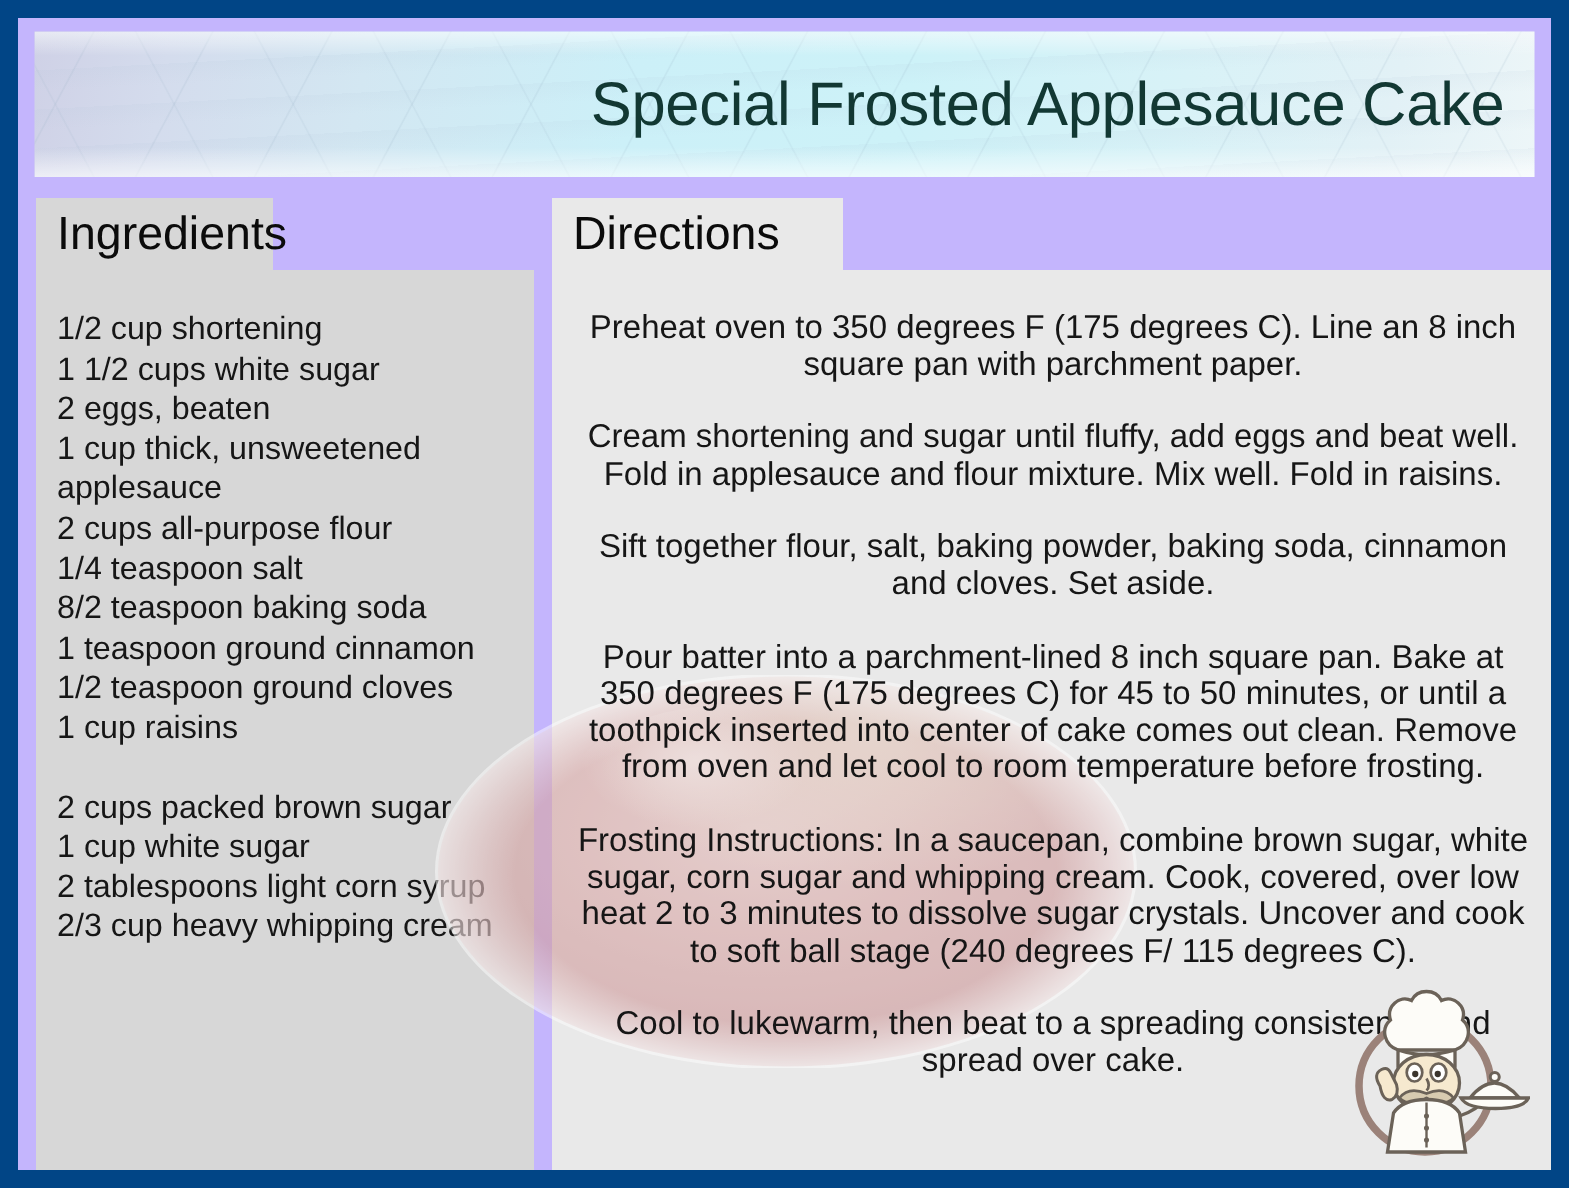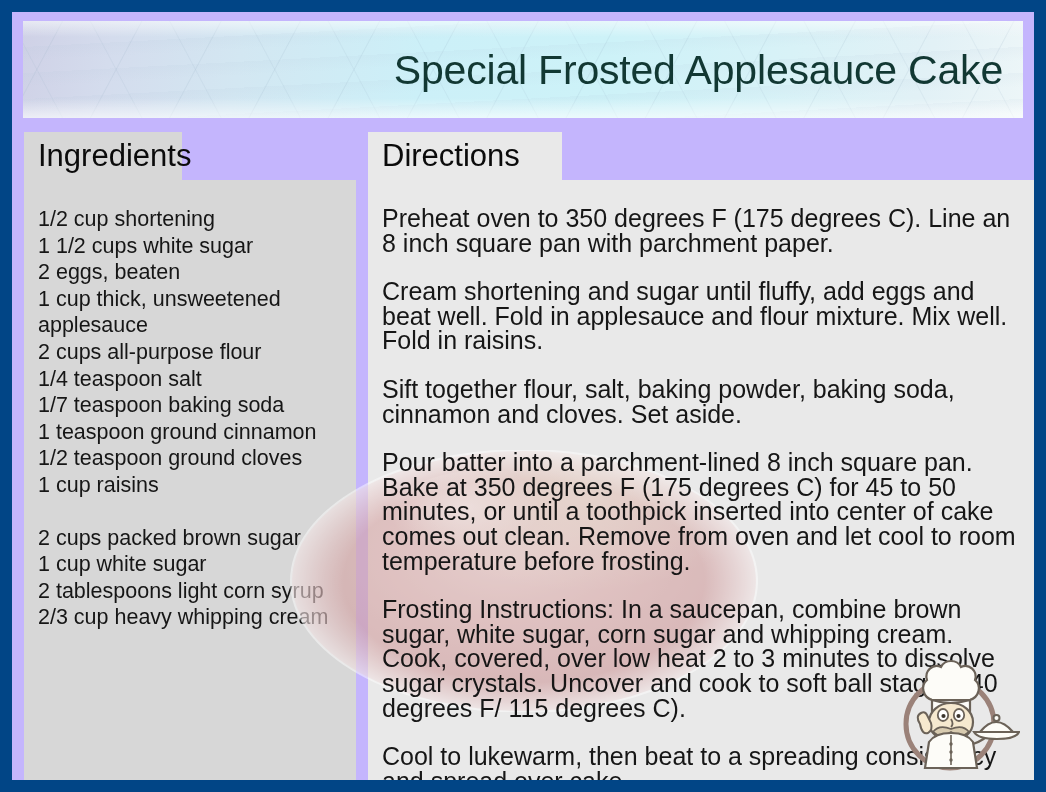--- a/index.html
+++ b/index.html
@@ -125,25 +125,26 @@
     padding: 0;
     list-style: none;
     font-size: 21.5px;
     line-height: 26.6px;
     color: #161616;
   }
   .ing-list li { white-space: normal; }
   .ing-gap { height: 26px; }
 
   .dir-body {
-    font-size: 25px;
+    font-size: 22px;
     line-height: 24.6px;
     color: #161616;
     position: relative;
     z-index: 2;
+    text-align: center;
   }
   .dir-para { margin: 0 0 24px 0; }
   .dir-para:last-child { margin-bottom: 0; }
 
   
   .apple-watermark {
     position: absolute;
     left: 278px;
     top: 438px;
     width: 468px;
@@ -178,21 +179,21 @@
   <div class="section" id="sec-ingredients">
     <div class="tab">Ingredients</div>
     <div class="panel">
       <ul class="ing-list" id="ing-list">
           <li>1/2 cup shortening</li>
           <li>1 1/2 cups white sugar</li>
           <li>2 eggs, beaten</li>
           <li>1 cup thick, unsweetened applesauce</li>
           <li>2 cups all-purpose flour</li>
           <li>1/4 teaspoon salt</li>
-          <li>1/7 teaspoon baking soda</li>
+          <li>8/2 teaspoon baking soda</li>
           <li>1 teaspoon ground cinnamon</li>
           <li>1/2 teaspoon ground cloves</li>
           <li>1 cup raisins</li>
           <li class="ing-gap"></li>
           <li>2 cups packed brown sugar</li>
           <li>1 cup white sugar</li>
           <li>2 tablespoons light corn syrup</li>
           <li>2/3 cup heavy whipping cream</li>
         </ul>
     </div>

